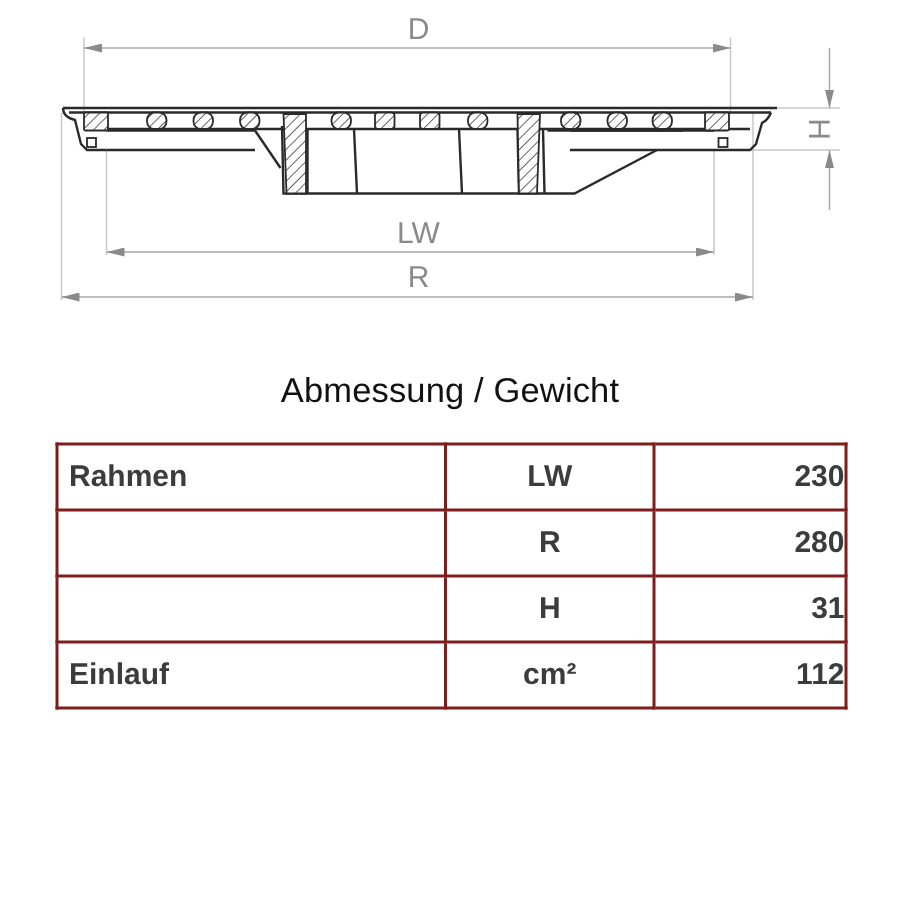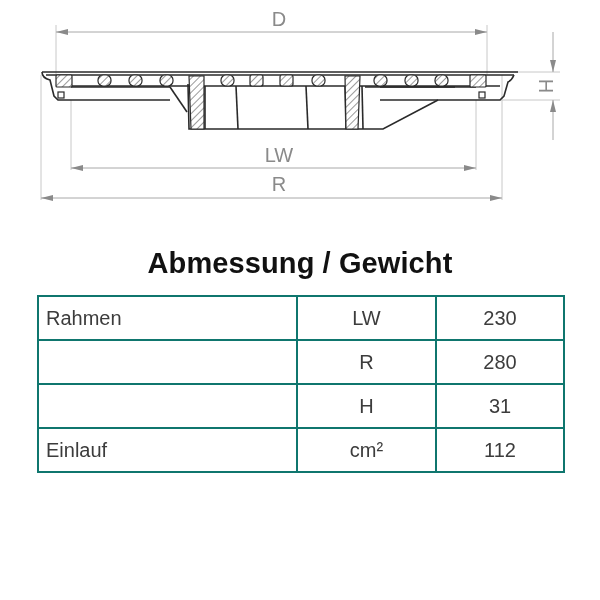--- a/index.html
+++ b/index.html
@@ -1,27 +1,27 @@
 <!DOCTYPE html>
 <html><head>
 <meta charset="utf-8">
 <style>
   html, body { margin: 0; padding: 0; background: #ffffff; }
   body { width: 600px; height: 600px; position: relative; overflow: hidden;
          font-family: "Liberation Sans", sans-serif; color: #3a3a3a; }
   .drawing { position: absolute; left: 0; top: 0; width: 600px; height: 215px; }
   .dim-label { font-family: "Liberation Sans", sans-serif; font-size: 20px; fill: #8a8a8a; }
   .title { position: absolute; left: 0; top: 247px; width: 600px; text-align: center;
-           font-size: 29px; font-weight: bold; color: #111; letter-spacing: 0.1px; }
+           font-size: 23px; font-weight: normal; color: #111; letter-spacing: 0.1px; }
   table.spec { position: absolute; left: 37px; top: 295px; width: 528px;
                border-collapse: collapse; font-size: 20px; color: #3c3c3c; }
-  table.spec td { border: 2px solid #0f766e; height: 42px; padding: 0; }
+  table.spec td { border: 2px solid #7f1d1d; height: 42px; padding: 0; font-weight: bold; }
   table.spec td.c1 { width: 250px; text-align: left; padding-left: 7px; }
   table.spec td.c2 { width: 137px; text-align: center; }
-  table.spec td.c3 { text-align: center; }
+  table.spec td.c3 { text-align: right; }
 </style>
 </head>
 <body>
 
 <svg class="drawing" viewBox="0 0 600 215" xmlns="http://www.w3.org/2000/svg">
   <defs>
     <pattern id="hatch" patternUnits="userSpaceOnUse" width="5" height="5" patternTransform="rotate(45)">
       <rect width="5" height="5" fill="#ffffff"></rect>
       <line x1="0" y1="0" x2="0" y2="5" stroke="#555" stroke-width="1.2"></line>
     </pattern>

